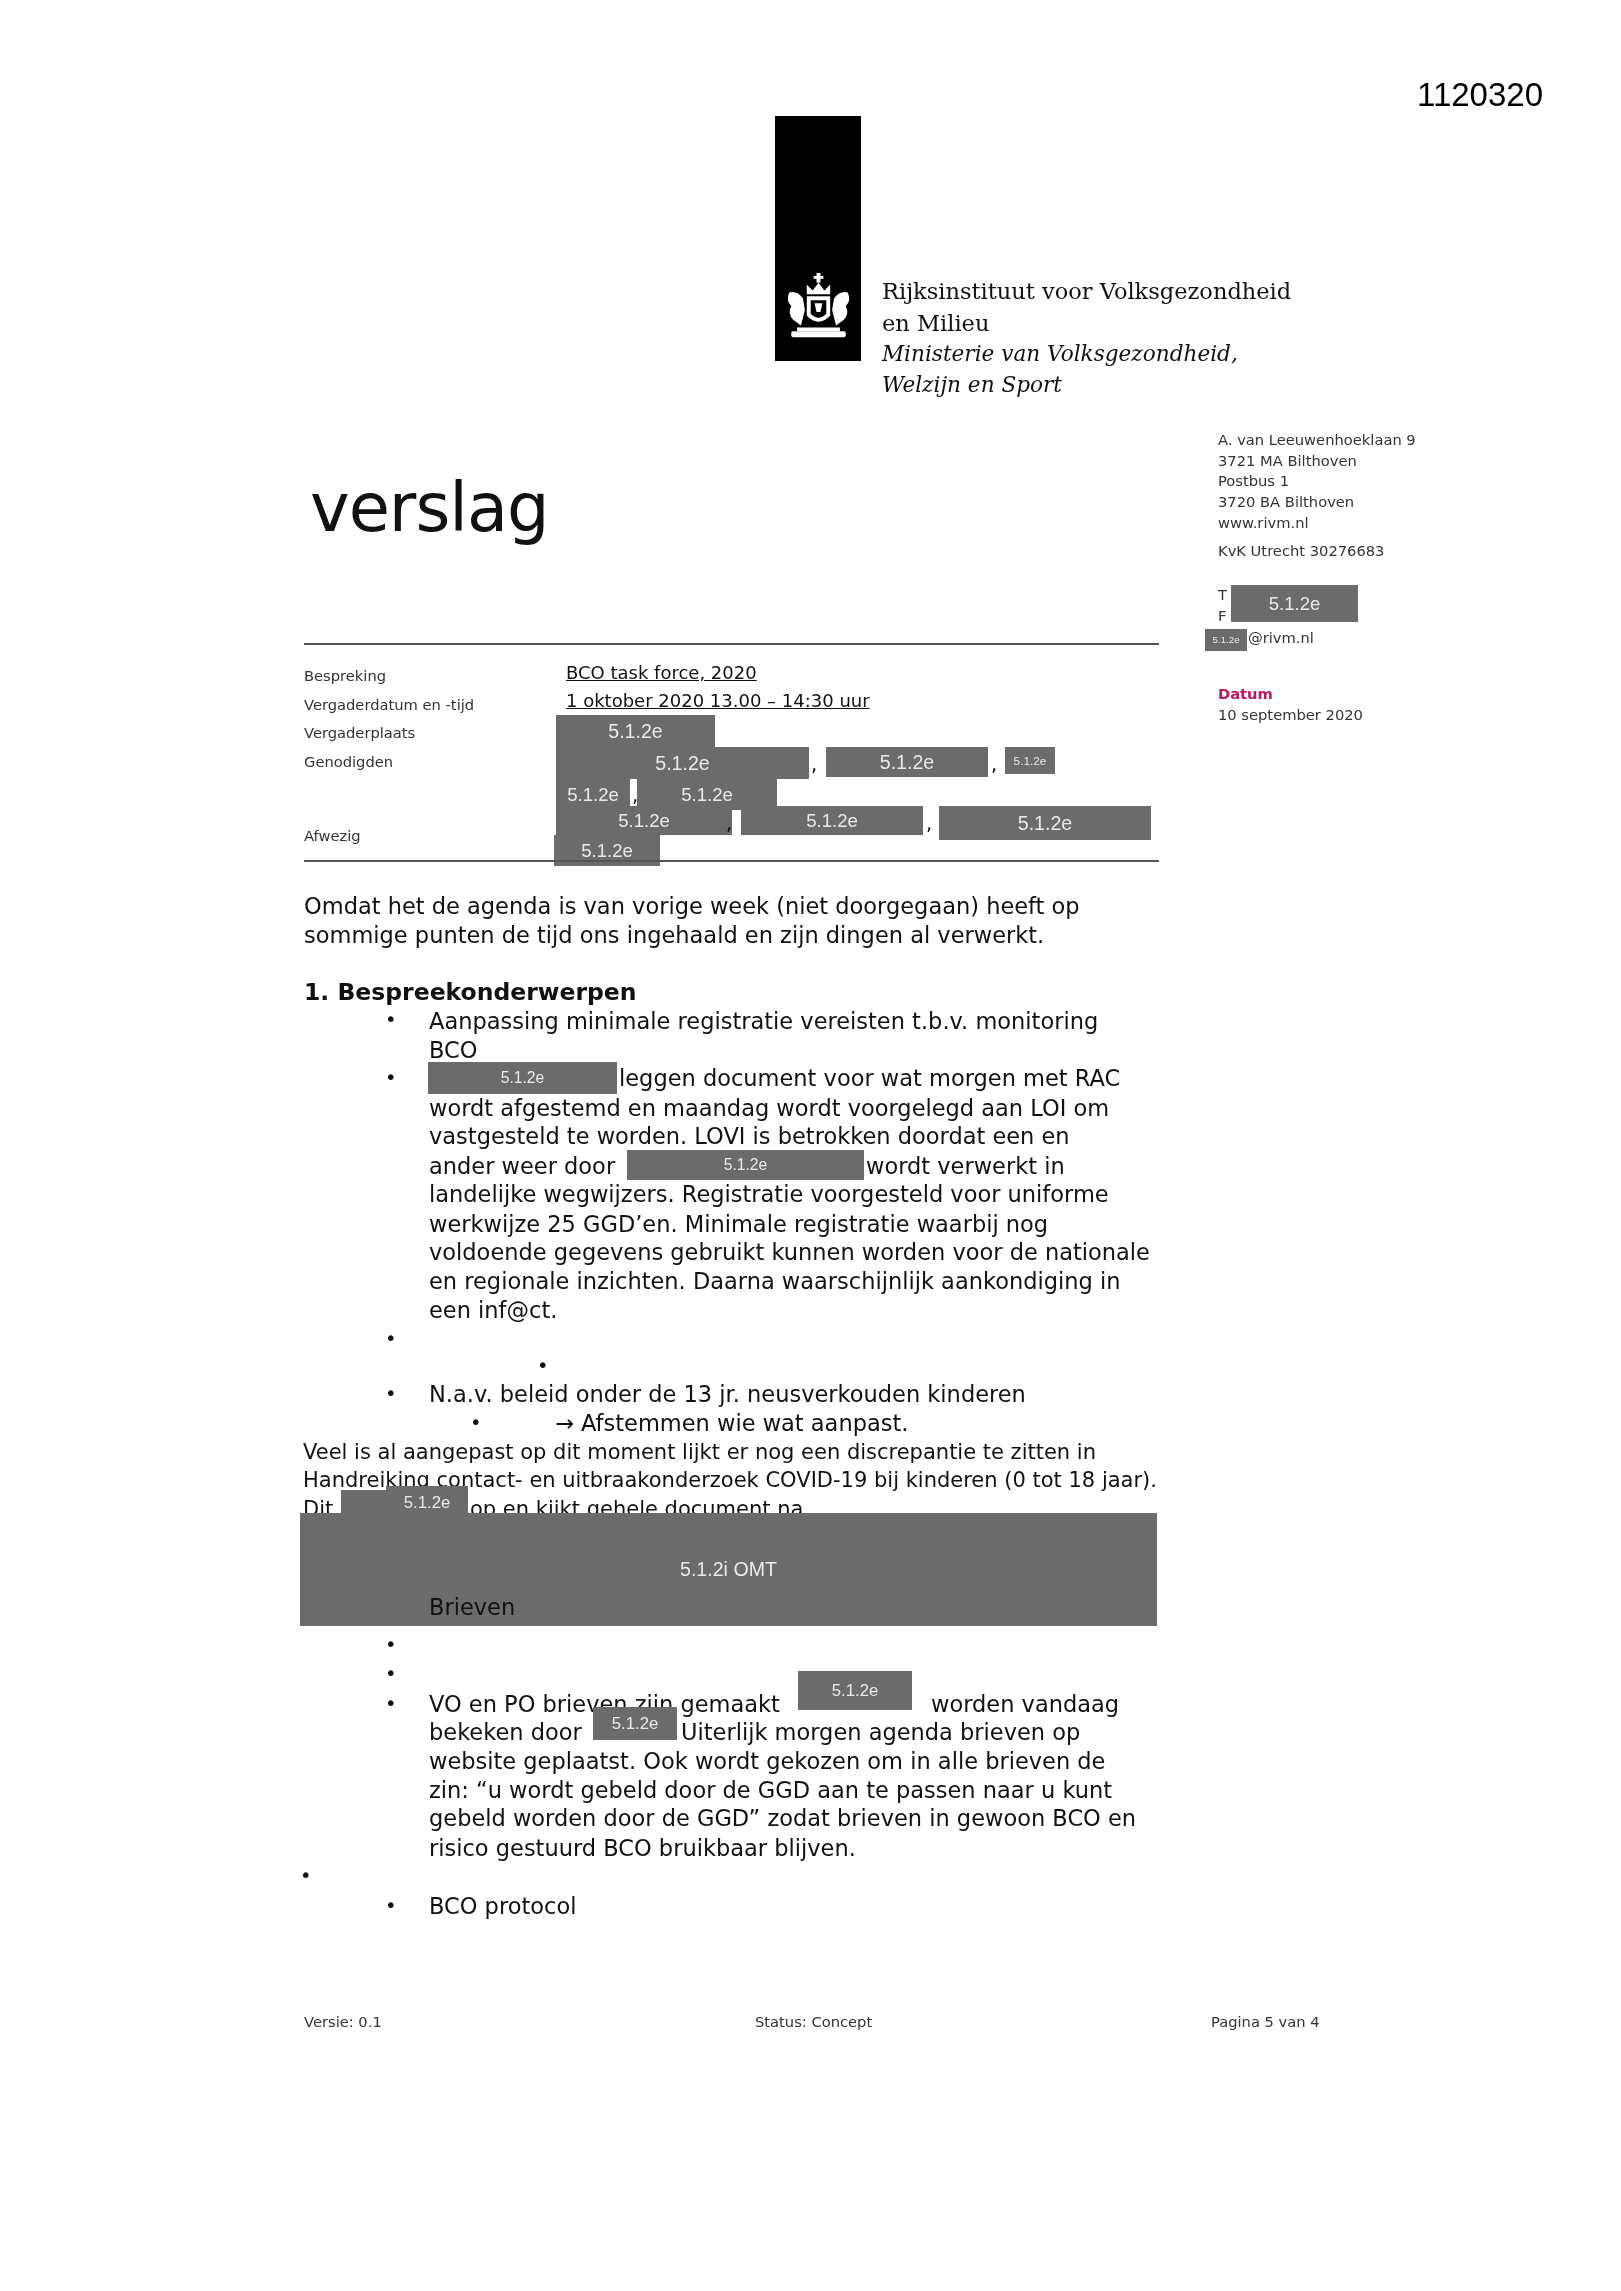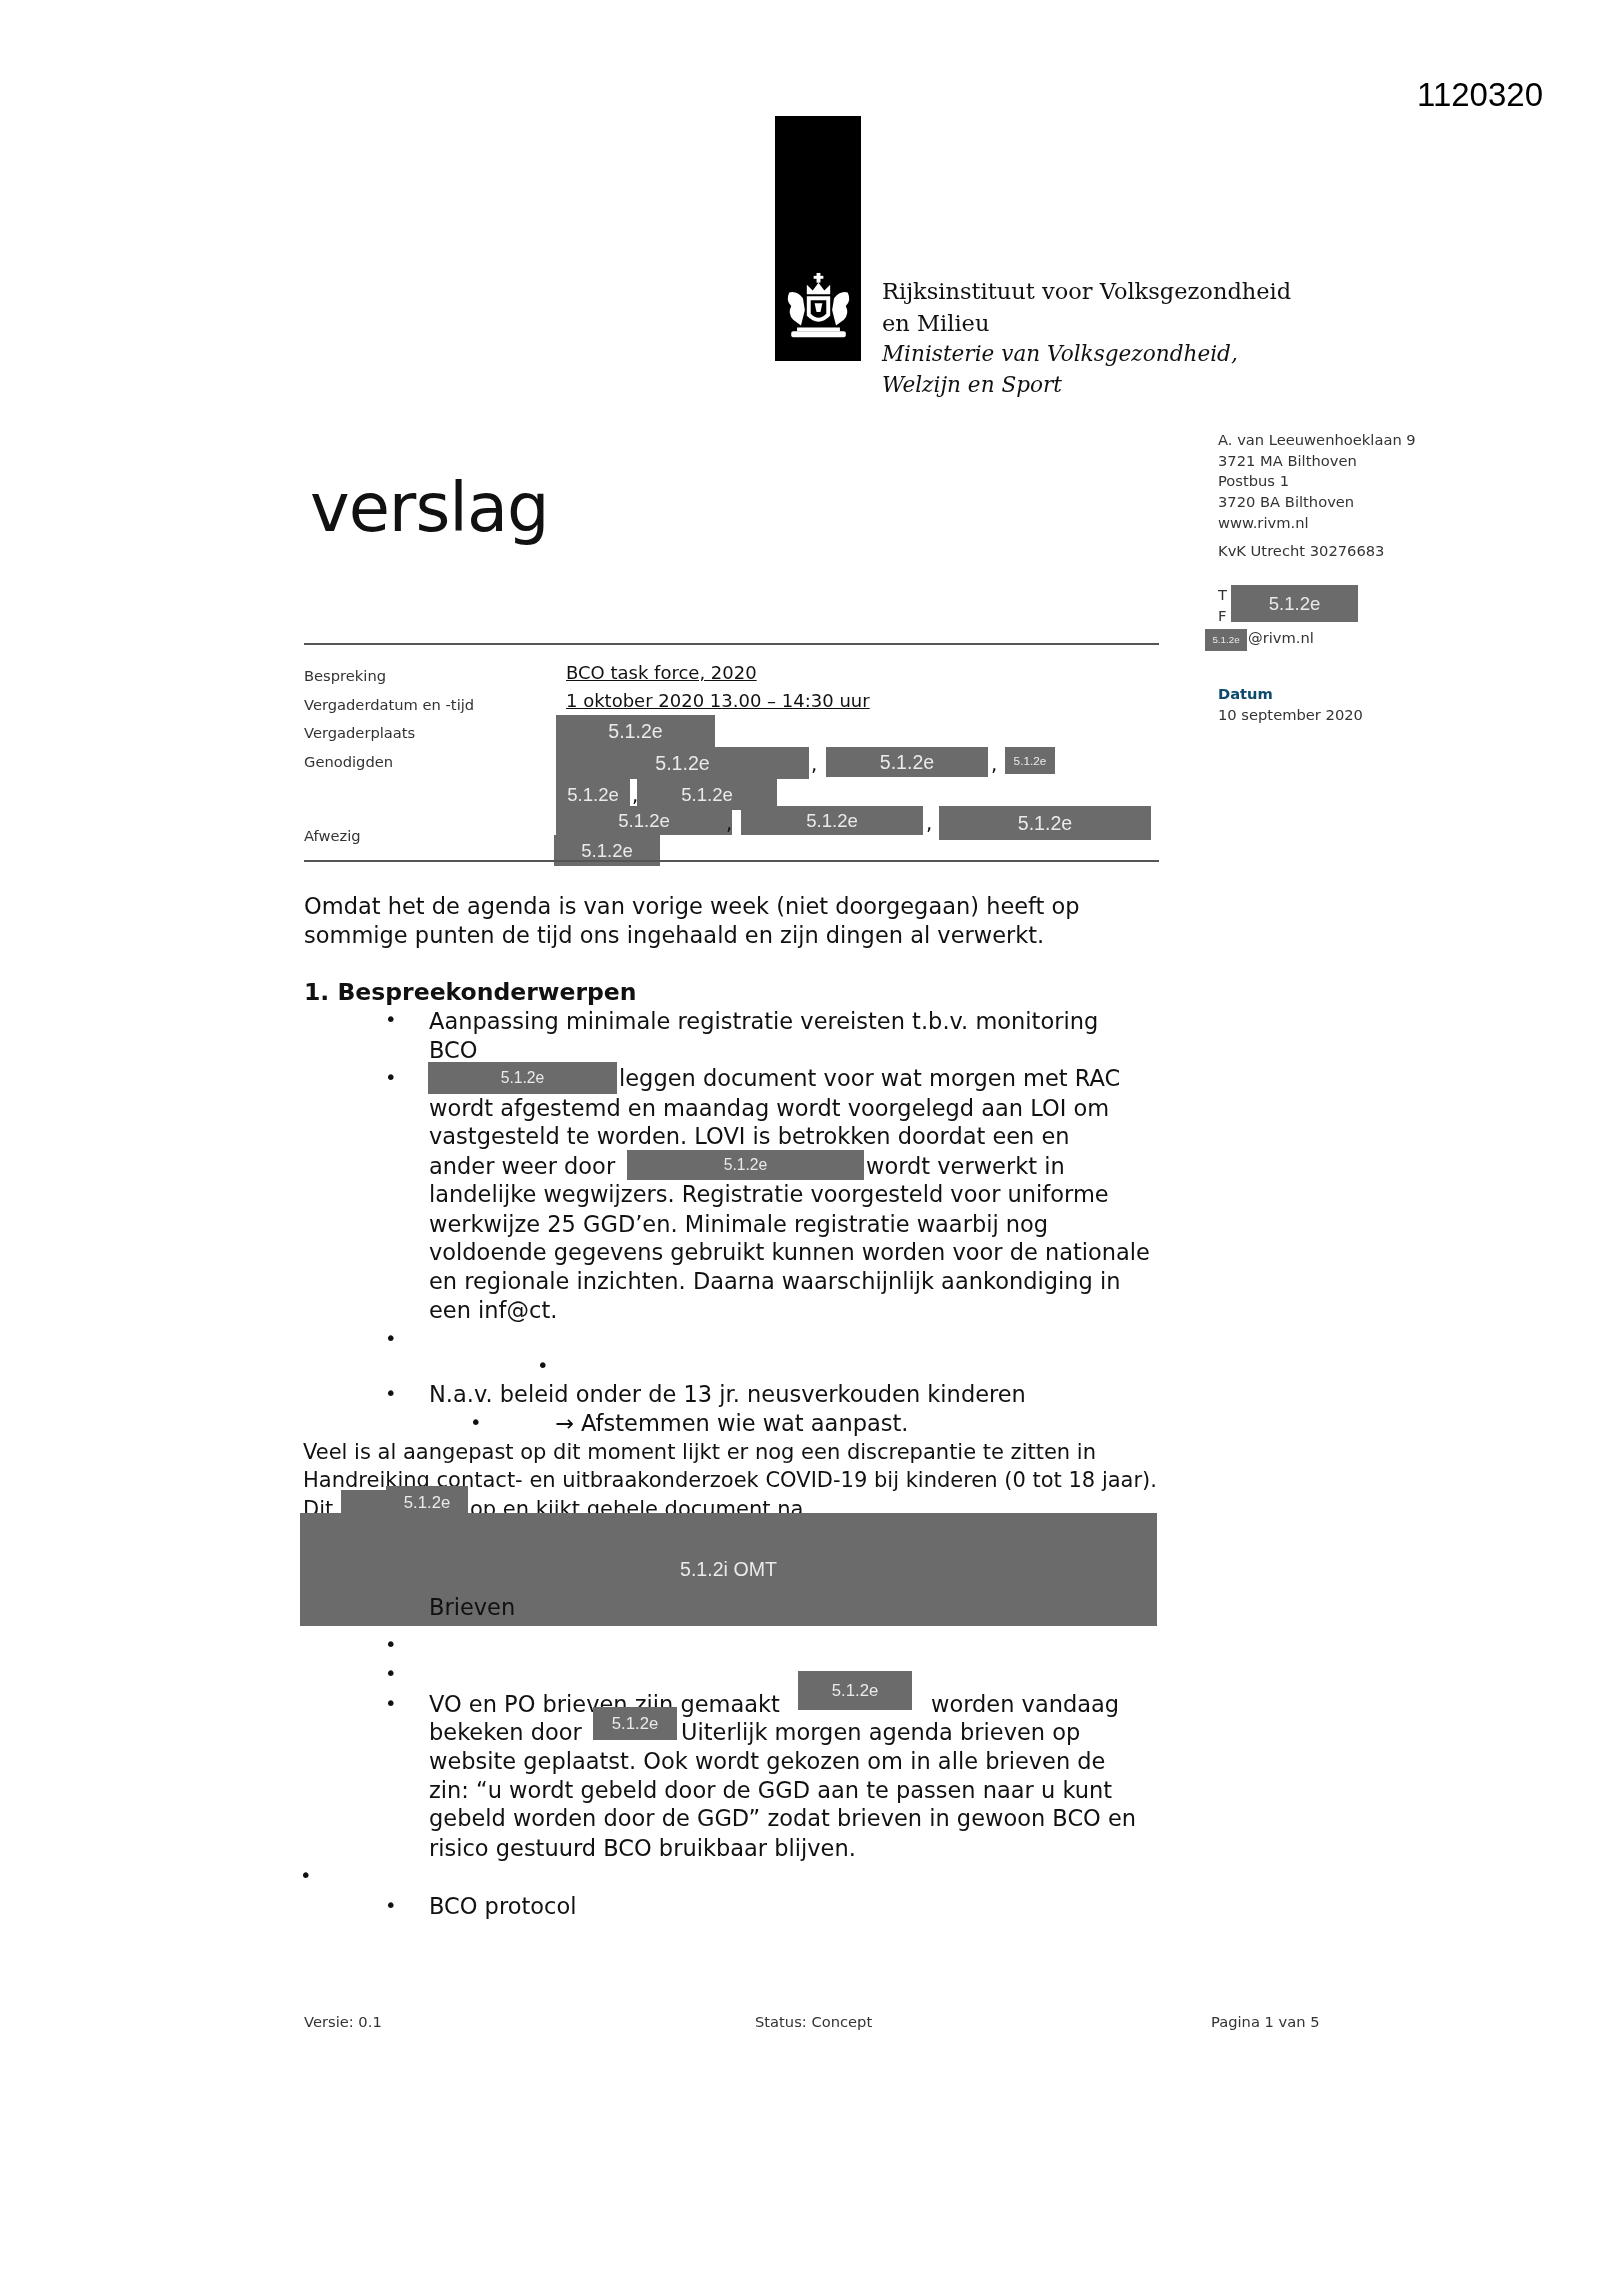--- a/index.html
+++ b/index.html
@@ -8,21 +8,21 @@
   .docnum { left: 1417px; top: 76px; font-family: "Liberation Sans", sans-serif; font-size: 33px; color: #000; }
   .logo-bar { left: 775px; top: 116px; width: 86px; height: 245px; background: #000; }
   .crest { position: absolute; left: 7.8px; top: 155px; width: 71px; height: 74px; }
   .org { left: 882px; font-family: "DejaVu Serif", serif; color: #111; }
   .org1 { top: 278px; font-size: 22.5px; }
   .org2 { top: 310px; font-size: 22.5px; }
   .org3 { top: 341px; font-size: 21.6px; font-style: italic; }
   .org4 { top: 372px; font-size: 21.6px; font-style: italic; }
   .title { left: 310px; top: 469px; font-family: "DejaVu Sans", sans-serif; font-size: 67px; font-weight: normal; color: #111; letter-spacing: -1px; }
   .addr { left: 1218px; font-size: 14.7px; color: #333; line-height: 20.6px; }
-  .datum-label { left: 1218px; top: 685px; font-size: 14.7px; font-weight: bold; color: #0c4a6e; }
+  .datum-label { left: 1218px; top: 685px; font-size: 14.7px; font-weight: bold; color: #be185d; }
   .datum-val { left: 1218px; top: 706px; font-size: 14.7px; color: #333; }
   .redact { position: absolute; background: #6b6b6b; color: #eaeaea; font-family: "Liberation Sans", sans-serif; display: flex; align-items: center; justify-content: center; }
   .hr { position: absolute; height: 2px; background: #555; }
   .meta-label { position: absolute; left: 304px; font-size: 14.7px; color: #333; }
   .meta-val { position: absolute; left: 566px; font-size: 18px; color: #111; text-decoration: underline; }
   .comma { position: absolute; font-size: 19.6px; color: #111; }
   .body-text { position: absolute; font-size: 22.5px; color: #111; line-height: 29px; white-space: nowrap; }
   .bullet { position: absolute; font-size: 19.6px; color: #111; }
   .heading { position: absolute; font-size: 23.5px; font-weight: bold; color: #111; }
   .footer { position: absolute; top: 2013px; font-size: 14.7px; color: #333; }
@@ -153,14 +153,14 @@
 <div class="body-text" style="left:429px;top:1776px;">zin: “u wordt gebeld door de GGD aan te passen naar u kunt</div>
 <div class="body-text" style="left:429px;top:1804px;">gebeld worden door de GGD” zodat brieven in gewoon BCO en</div>
 <div class="body-text" style="left:429px;top:1834px;">risico gestuurd BCO bruikbaar blijven.</div>
 
 <div class="bullet" style="left:300px;top:1864px;">•</div>
 <div class="bullet" style="left:385px;top:1894px;">•</div>
 <div class="body-text" style="left:429px;top:1892px;text-align:right;">BCO protocol</div>
 
 <div class="footer" style="left:304px;">Versie: 0.1</div>
 <div class="footer" style="left:755px;">Status: Concept</div>
-<div class="footer" style="left:1211px;">Pagina 1 van 5</div>
+<div class="footer" style="left:1211px;">Pagina 5 van 4</div>
 
 
 </body></html>

